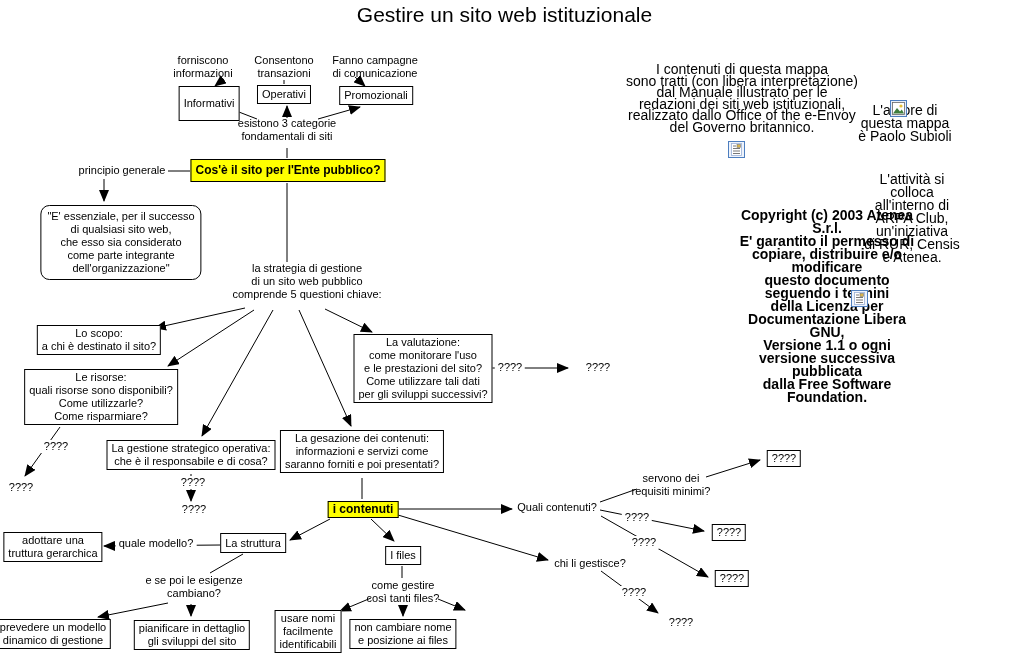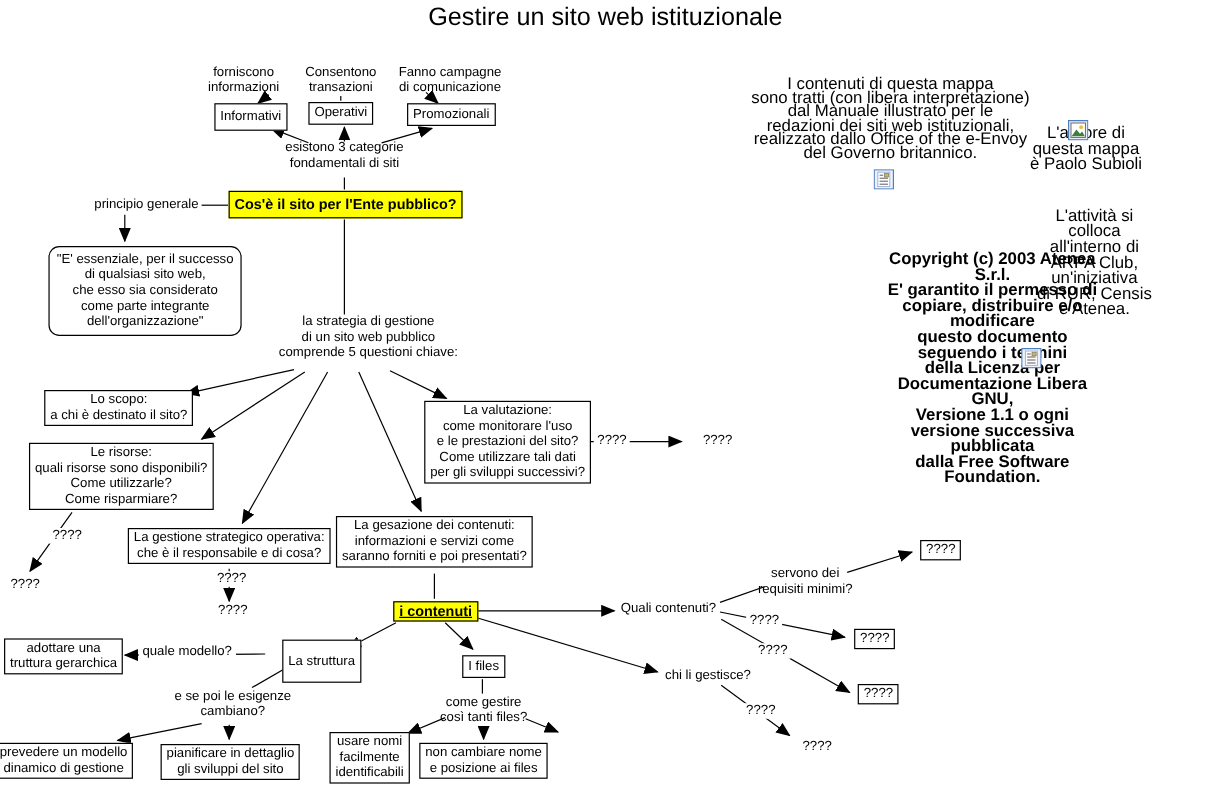--- a/index.html
+++ b/index.html
@@ -7,21 +7,21 @@
   .canvas { position:relative; width:1009px; height:657px; background:#fff; overflow:hidden; }
   .wires { position:absolute; left:0; top:0; z-index:1; }
   .wires line { stroke:#000; stroke-width:1; }
   .title { position:absolute; left:0; top:3px; width:100%; text-align:center;
            font-size:21px; font-weight:normal; z-index:3; }
   .node { position:absolute; z-index:2; box-sizing:border-box; border:1px solid #000;
           background:#fff; font-size:11px; line-height:13px; text-align:center;
           white-space:pre-line; padding:1px 4px; transform:translateX(-50%);
           display:flex; align-items:center; justify-content:center; }
   .node.hl { background:#ffff00; font-weight:bold; font-size:12px; white-space:nowrap; }
-  .node.hl-u { text-decoration:underline; }
+  .node.hl-u { }
   .node.quote { border-radius:9px; padding:4px 6px; }
   .label { position:absolute; z-index:2; font-size:11px; line-height:13px;
            text-align:center; white-space:pre-line; transform:translateX(-50%); }
   .label.masked { background:#fff; padding:0 3px; z-index:2; }
   .annotation { position:absolute; z-index:2; font-size:14px; line-height:11.6px;
                 text-align:center; white-space:pre-line; transform:translateX(-50%); }
   .annotation.lh13 { line-height:13px;margin-top:36px; }
   .annotation.bold { font-weight:bold; line-height:13px; }
   .icon { position:absolute; z-index:2; width:17px; height:17px; }
 </style>
@@ -78,21 +78,21 @@
 
   <div class="title">Gestire un sito web istituzionale</div>
 
   <div class="label" style="left:203px;top:54px">forniscono
 informazioni</div>
   <div class="label" style="left:284px;top:54px">Consentono
 transazioni</div>
   <div class="label" style="left:375px;top:54px">Fanno campagne
 di comunicazione</div>
 
-  <div class="node" style="left:209px;top:86px;height:23px">Informativi</div>
+  <div class="node" style="left:209px;top:86px;height:35px">Informativi</div>
   <div class="node" style="left:284px;top:85px;height:19px">Operativi</div>
   <div class="node" style="left:376px;top:86px;height:19px">Promozionali</div>
 
   <div class="label" style="left:287px;top:117px">esistono 3 categorie
 fondamentali di siti</div>
 
   <div class="node hl" style="left:288px;top:159px;height:23px">Cos'è il sito per l'Ente pubblico?</div>
 
   <div class="label" style="left:122px;top:164px">principio generale</div>
   <div class="node quote" style="left:121px;top:205px">"E' essenziale, per il successo
@@ -136,21 +136,21 @@
   <div class="label" style="left:590px;top:557px">chi li gestisce?</div>
   <div class="label masked" style="left:637px;top:511px">????</div>
   <div class="label masked" style="left:644px;top:536px">????</div>
   <div class="label masked" style="left:634px;top:586px">????</div>
   <div class="label" style="left:681px;top:616px">????</div>
 
   <div class="node" style="left:784px;top:450px;height:17px">????</div>
   <div class="node" style="left:729px;top:524px;height:17px">????</div>
   <div class="node" style="left:732px;top:570px;height:17px">????</div>
 
-  <div class="node" style="left:268px;top:533px;height:36px">La struttura</div>
+  <div class="node" style="left:253px;top:533px;height:20px">La struttura</div>
   <div class="label masked" style="left:156px;top:537px">quale modello?</div>
   <div class="node" style="left:53px;top:532px">adottare una
 truttura gerarchica</div>
   <div class="label" style="left:194px;top:574px">e se poi le esigenze
 cambiano?</div>
   <div class="node" style="left:53px;top:619px">prevedere un modello
 dinamico di gestione</div>
   <div class="node" style="left:192px;top:620px">pianificare in dettaglio
 gli sviluppi del sito</div>
 

